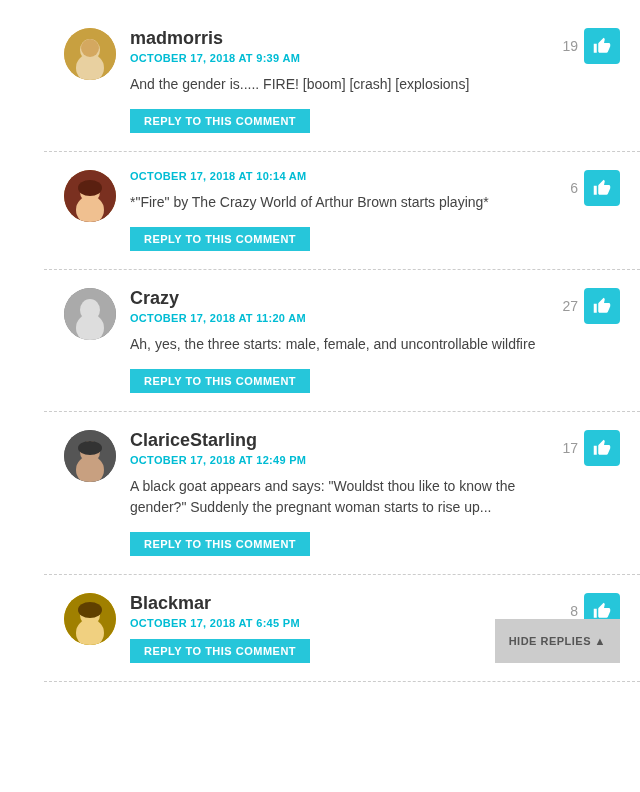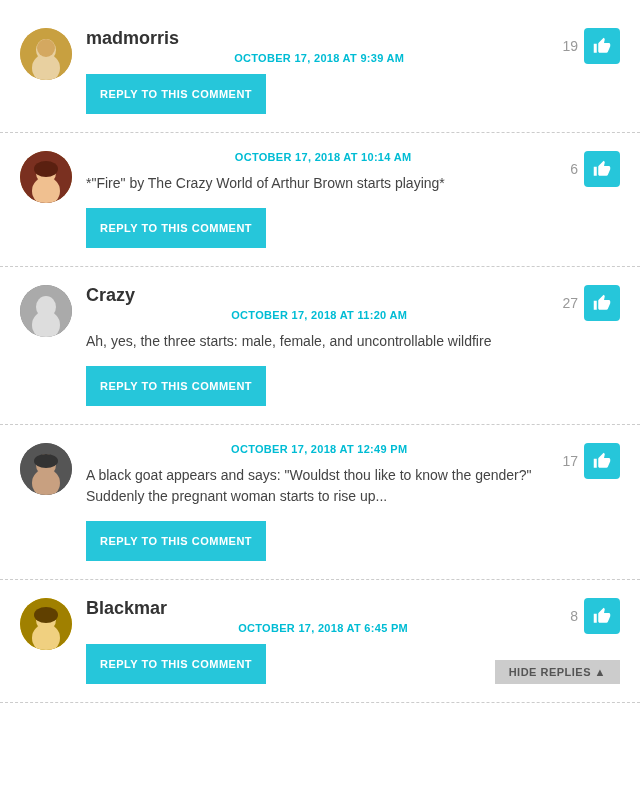--- a/index.html
+++ b/index.html
@@ -12,20 +12,21 @@
     }
 
     .comment-section {
       padding: 10px 0;
     }
 
     .comment-item {
       padding: 18px 20px 18px 20px;
       border-bottom: 1px dashed #ccc;
       position: relative;
+      margin-left: 44px;
     }
 
     .comment-header {
       display: flex;
       align-items: flex-start;
       justify-content: space-between;
     }
 
     .comment-left {
       display: flex;
@@ -61,35 +62,34 @@
       color: #333;
       margin-bottom: 3px;
     }
 
     .comment-date {
       font-size: 11px;
       color: #00bcd4;
       font-weight: bold;
       letter-spacing: 0.3px;
       margin-bottom: 10px;
-      text-align: center;
     }
 
     .comment-text {
       font-size: 14px;
       color: #444;
       line-height: 1.5;
       margin-bottom: 14px;
     }
 
     .reply-btn {
       background: #26c6da;
       color: #fff;
       border: none;
-      padding: 14px 14px;
+      padding: 6px 14px;
       font-size: 11px;
       font-weight: bold;
       letter-spacing: 0.5px;
       cursor: pointer;
       text-transform: uppercase;
     }
 
     .like-area {
       display: flex;
       align-items: center;
@@ -118,21 +118,21 @@
     .like-btn svg {
       width: 18px;
       height: 18px;
       fill: #fff;
     }
 
     .hide-replies-btn {
       background: #ccc;
       color: #555;
       border: none;
-      padding: 6px 14px;
+      padding: 16px 14px;
       font-size: 11px;
       font-weight: bold;
       letter-spacing: 0.5px;
       cursor: pointer;
       text-transform: uppercase;
       position: absolute;
       right: 20px;
       bottom: 18px;
     }
 
@@ -160,20 +160,21 @@
     <svg viewBox="0 0 52 52" xmlns="http://www.w3.org/2000/svg">
       <circle cx="26" cy="26" r="26" fill="#c8a040"></circle>
       <ellipse cx="26" cy="22" rx="10" ry="11" fill="#e8d0a0"></ellipse>
       <ellipse cx="26" cy="40" rx="14" ry="14" fill="#e8d0a0"></ellipse>
       <circle cx="26" cy="20" r="9" fill="#d4a860"></circle>
     </svg>
   </div>
         <div class="comment-meta">
           <div class="comment-username">madmorris</div>
           <div class="comment-date">OCTOBER 17, 2018 AT 9:39 AM</div>
+          <div class="comment-text">And the gender is..... FIRE! [boom] [crash] [explosions]</div>
           <div class="comment-actions">
             <button class="reply-btn">REPLY TO THIS COMMENT</button>
           </div>
         </div>
       </div>
       <div class="like-area">
         <span class="like-count">19</span>
         <button class="like-btn">
           <svg viewBox="0 0 24 24" xmlns="http://www.w3.org/2000/svg">
             <path d="M1 21h4V9H1v12zm22-11c0-1.1-.9-2-2-2h-6.31l.95-4.57.03-.32c0-.41-.17-.79-.44-1.06L14.17 1 7.59 7.59C7.22 7.95 7 8.45 7 9v10c0 1.1.9 2 2 2h9c.83 0 1.54-.5 1.84-1.22l3.02-7.05c.09-.23.14-.47.14-.73v-2z"></path>
@@ -248,20 +249,21 @@
       <div class="comment-left">
         <div class="avatar avatar-4" style="overflow:hidden;">
     <svg viewBox="0 0 52 52" xmlns="http://www.w3.org/2000/svg">
       <circle cx="26" cy="26" r="26" fill="#555"></circle>
       <ellipse cx="26" cy="22" rx="10" ry="11" fill="#c8a080"></ellipse>
       <ellipse cx="26" cy="40" rx="14" ry="14" fill="#c8a080"></ellipse>
       <ellipse cx="26" cy="18" rx="12" ry="7" fill="#333"></ellipse>
     </svg>
   </div>
         <div class="comment-meta">
+          <div class="comment-username">ClariceStarling</div>
           <div class="comment-date">OCTOBER 17, 2018 AT 12:49 PM</div>
           <div class="comment-text">A black goat appears and says: "Wouldst thou like to know the gender?" Suddenly the pregnant woman starts to rise up...</div>
           <div class="comment-actions">
             <button class="reply-btn">REPLY TO THIS COMMENT</button>
           </div>
         </div>
       </div>
       <div class="like-area">
         <span class="like-count">17</span>
         <button class="like-btn">

